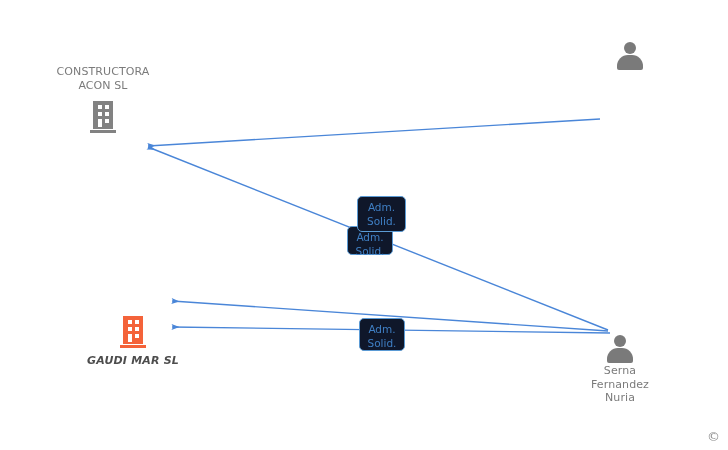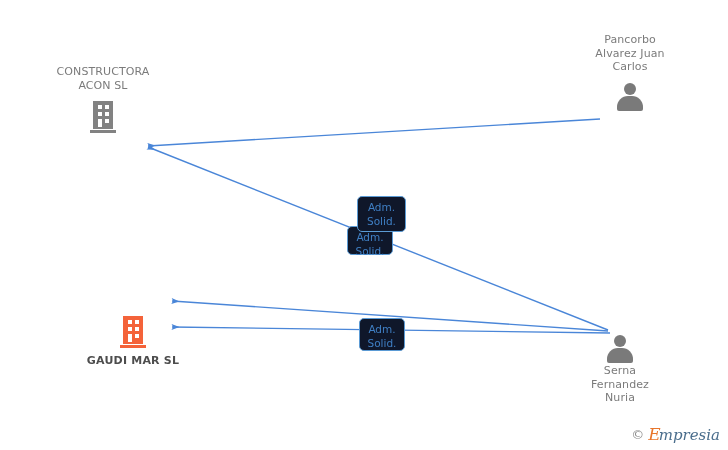--- a/index.html
+++ b/index.html
@@ -34,20 +34,21 @@
     line-height: 13.5px;
     color: #7b7b7b;
     letter-spacing: 0.1px;
     white-space: pre-line;
   }
   .node-label.highlight {
     color: #4d4d4d;
     font-weight: bold;
     font-size: 11px;
     letter-spacing: 0.2px;
+    font-style: italic;
   }
   .icon-wrap {
     display: flex;
     justify-content: center;
     align-items: flex-end;
   }
 
   
   .building {
     position: relative;
@@ -204,23 +205,20 @@
         <div class="win" style="left:15px; top:11px;"></div>
         <div class="win" style="left:15px; top:18px;"></div>
         <div class="door" style="left:8px; top:18px;"></div>
         <div class="base"></div>
       </div>
     </div>
     <div class="node-label highlight" style="margin-top:6px;">GAUDI MAR SL</div>
   </div>
 
   <div class="node" style="left:565px; top:33px;">
-    <div class="node-label">Pancorbo
-Alvarez Juan
-Carlos</div>
     <div class="icon-wrap" style="margin-top:8px;">
       <div class="person">
         <div class="head"></div>
         <div class="torso"></div>
       </div>
     </div>
   </div>
 
   <div class="node" style="left:555px; top:334px;">
     <div class="icon-wrap">
@@ -238,18 +236,15 @@
 Solid.</div>
 
   <div class="edge-label" style="left:357px; top:196px; width:49px; height:36px; z-index:4;">Adm.
 Solid.</div>
 
   <div class="edge-label" style="left:359px; top:318px; width:46px; height:33px; z-index:4;">Adm.
 Solid.</div>
 
   <div id="watermark">
     <span class="copy">©</span>
-    <span>
-      <span class="brand-e">E</span><span class="brand-rest">mpresia</span>
-    </span>
   </div>
 
 </div>
 
 </body></html>

